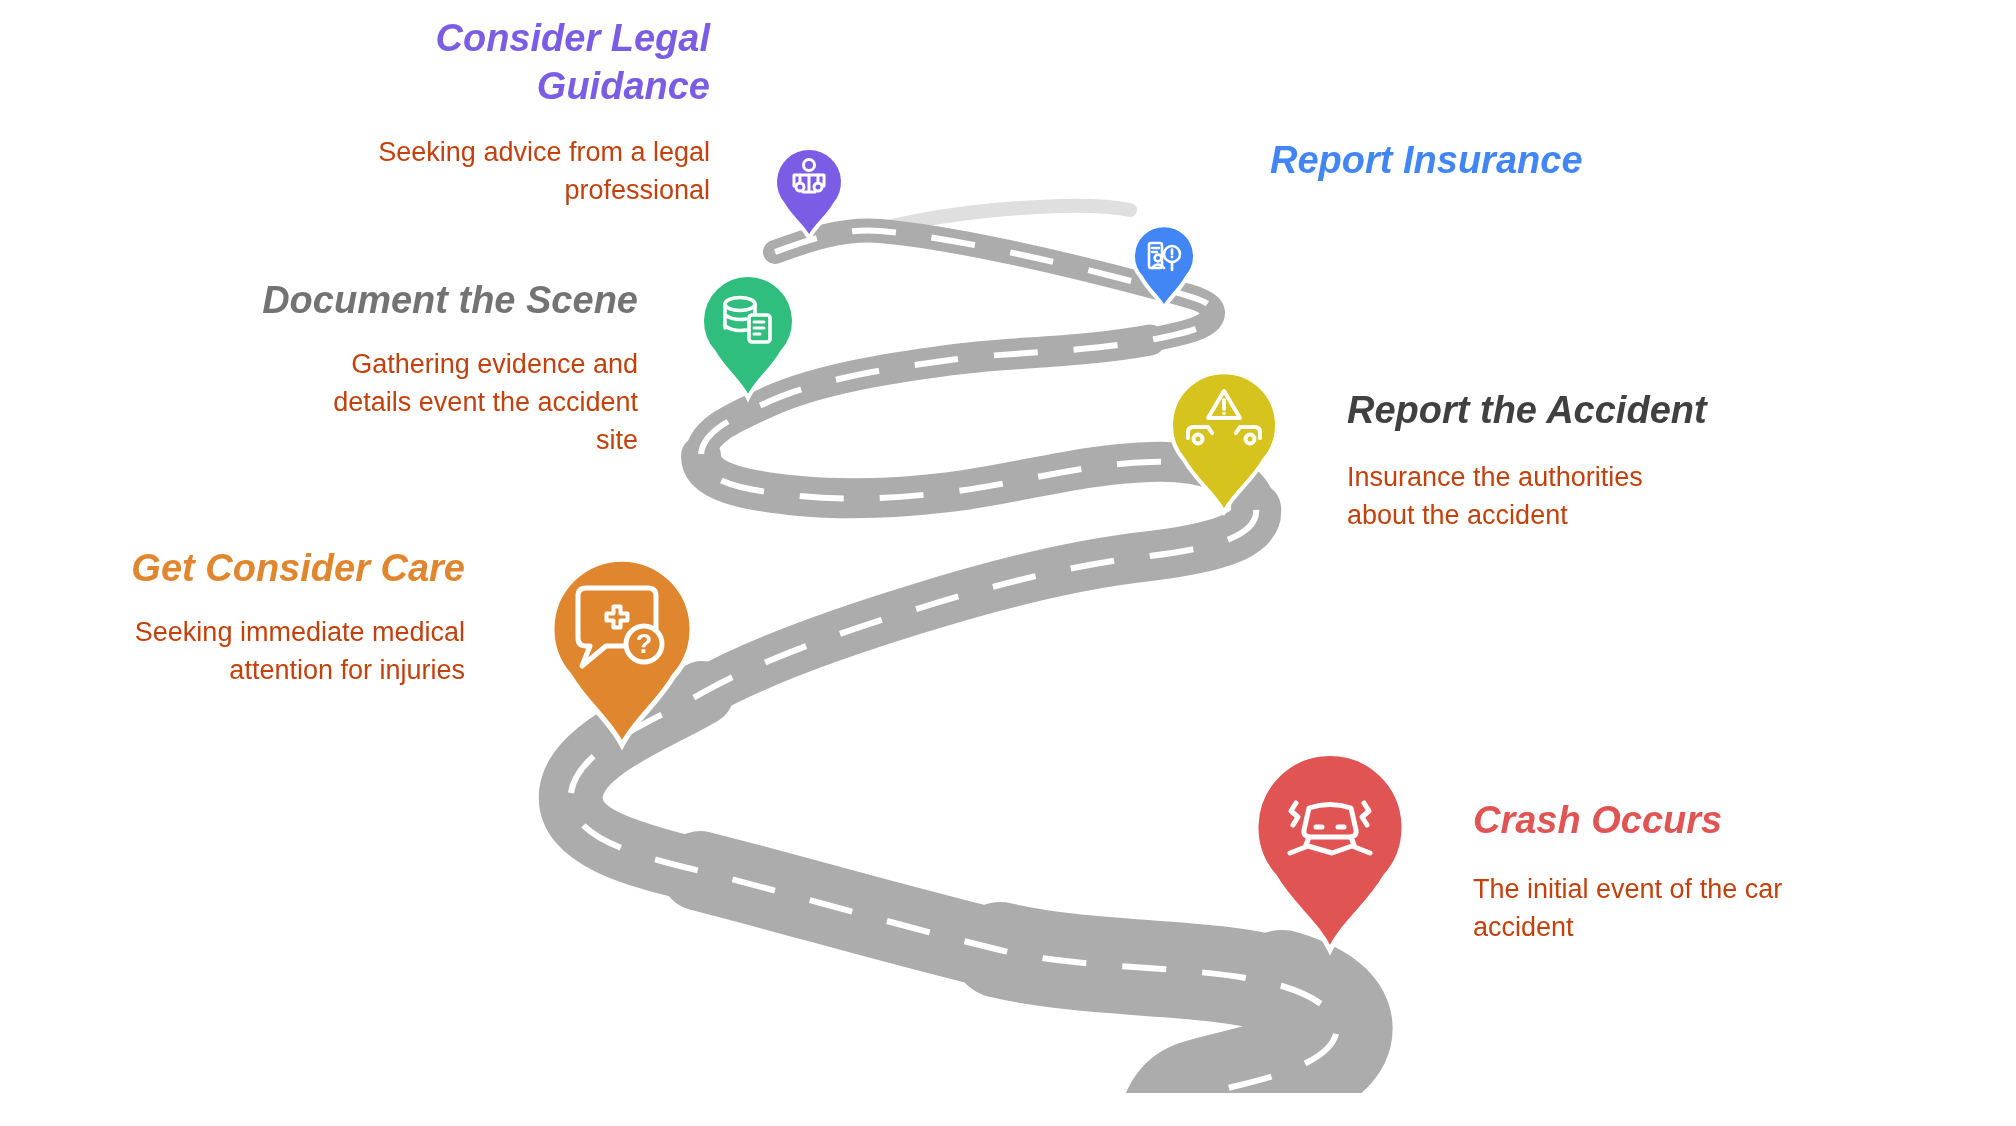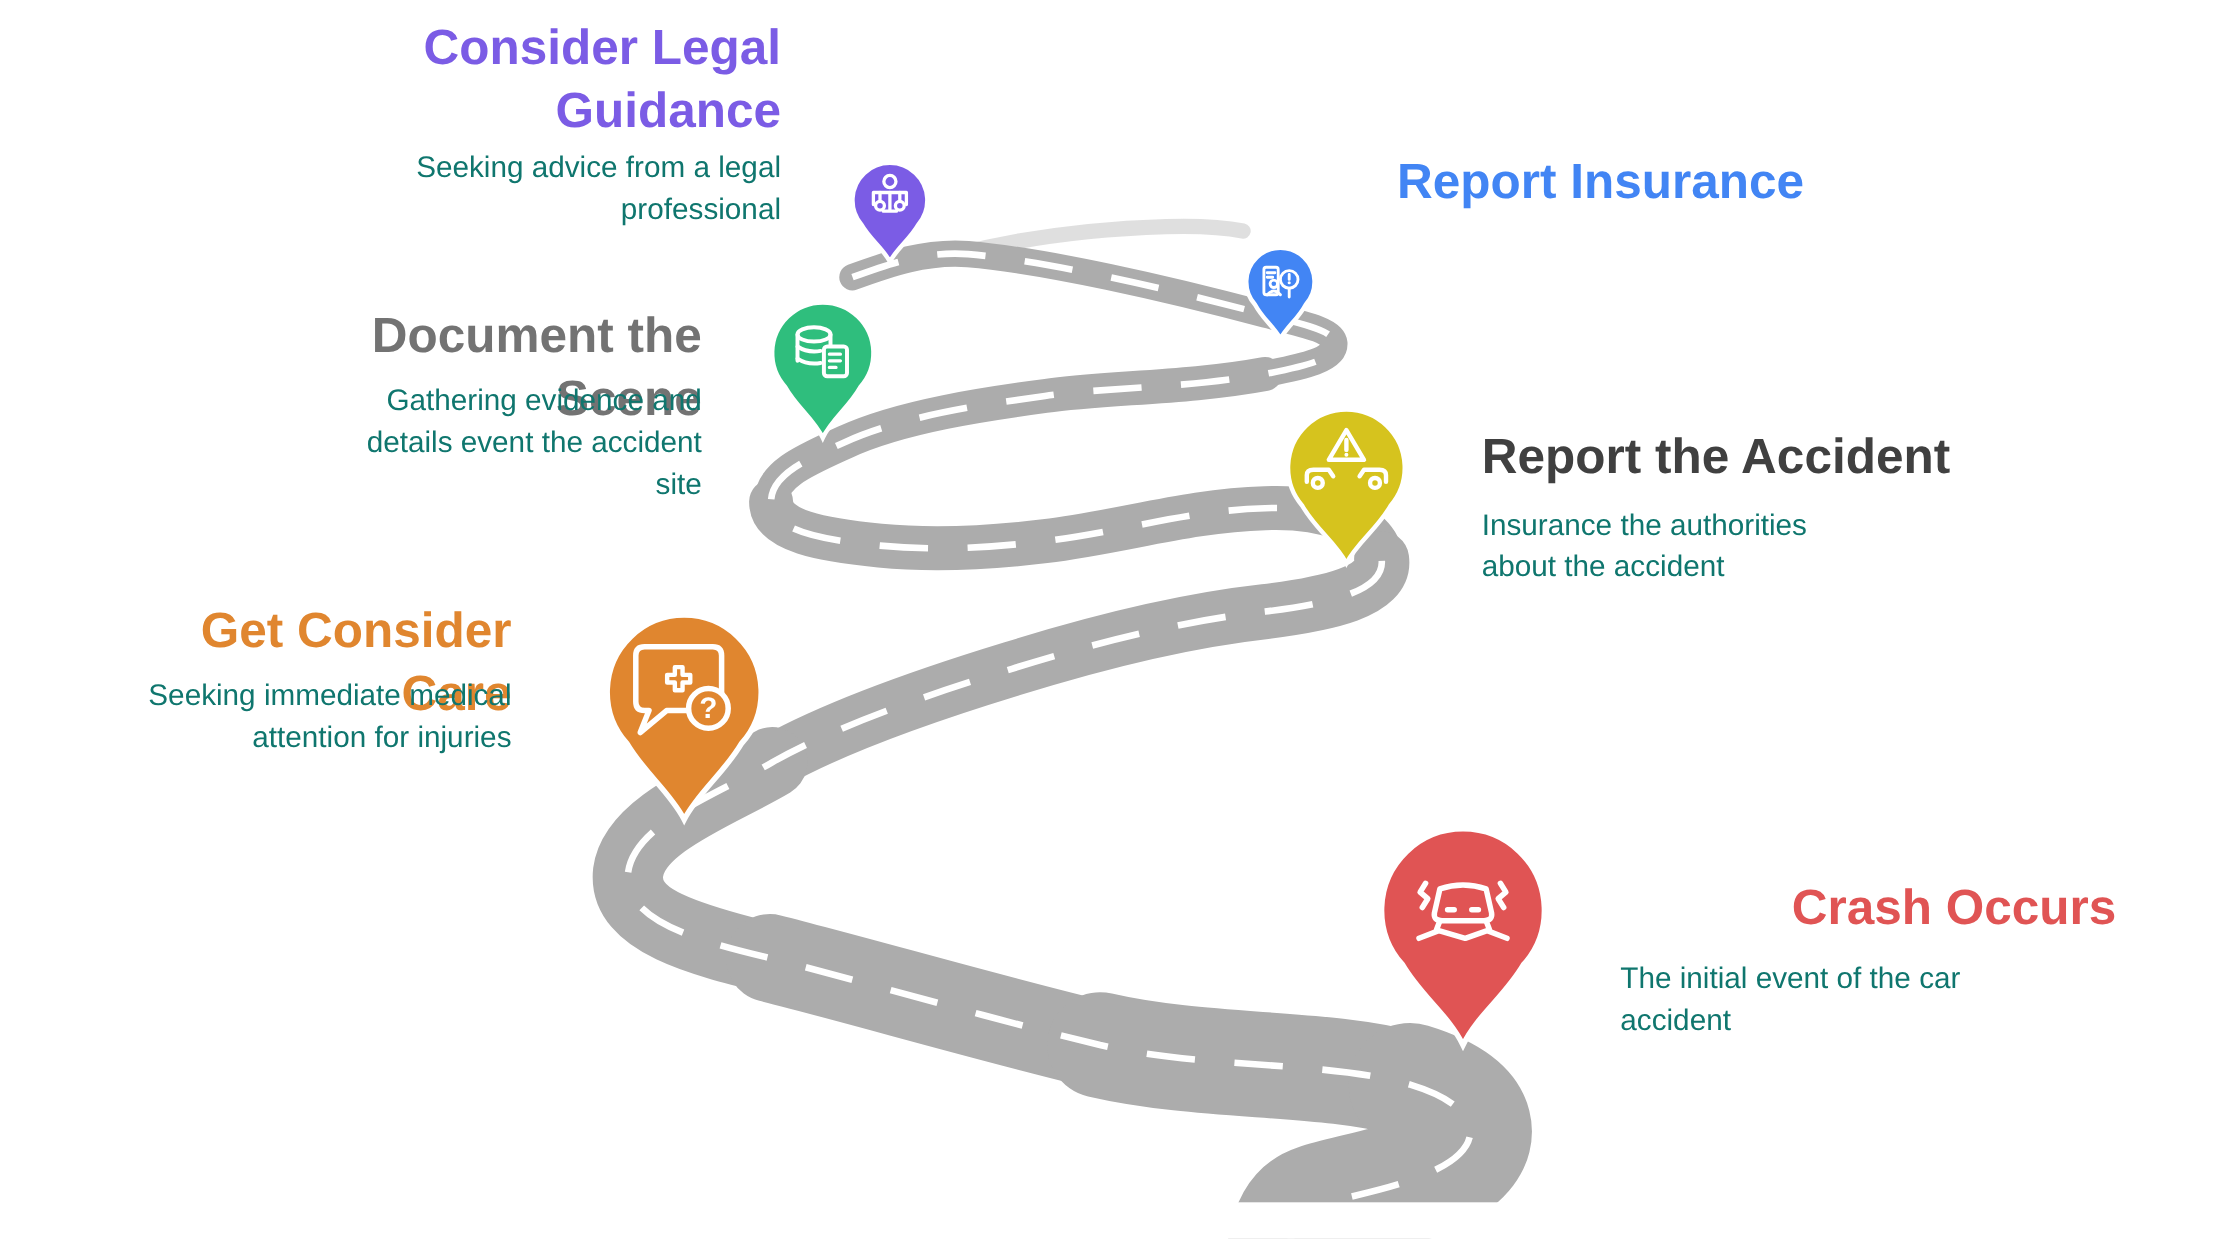--- a/index.html
+++ b/index.html
@@ -7,43 +7,44 @@
     position:relative;
     width:2016px;height:1126px;
     background:#ffffff;
     font-family:"Liberation Sans", sans-serif;
     overflow:hidden;
   }
   .stage svg{position:absolute;left:0;top:0;}
   .step-title{
     position:absolute;
     font-weight:bold;
-    font-size:45px;
+    font-size:38px;
     line-height:1.26;
     letter-spacing:0;
+    font-style:italic;
   }
   .step-desc{
     position:absolute;
     font-size:27px;
     line-height:1.40;
-    color:#0f766e;
+    color:#c2410c;
   }
   .ta-r{text-align:right;}
   
   .pos-legal-title   {left:260px; top:15px;  width:450px;}
   .pos-legal-desc    {left:260px; top:134px; width:450px;}
   .pos-insur-title   {left:1270px;top:137px; width:480px;}
   .pos-insur-desc    {left:1270px;top:210px; width:350px;}
   .pos-doc-title     {left:238px; top:277px; width:400px;}
   .pos-doc-desc      {left:323px; top:346px; width:315px;}
   .pos-report-title  {left:1347px;top:387px; width:480px;}
   .pos-report-desc   {left:1347px;top:459px; width:330px;}
   .pos-medical-title {left:115px; top:545px; width:350px;}
   .pos-medical-desc  {left:105px; top:614px; width:360px;}
-  .pos-crash-title   {left:1524px;top:797px; width:400px;text-align:right;}
+  .pos-crash-title   {left:1473px;top:797px; width:400px;}
   .pos-crash-desc    {left:1473px;top:871px; width:350px;}
 </style>
 </head>
 <body>
 
 <div class="stage">
 
   <svg width="2016" height="1126" viewBox="0 0 2016 1126">
 
     <path d="M872 231 C930 216 995 208 1060 206 C1095 205 1115 207 1130 210" fill="none" stroke="#D9D9D9" stroke-width="14" stroke-linecap="round" opacity="0.85"></path>

